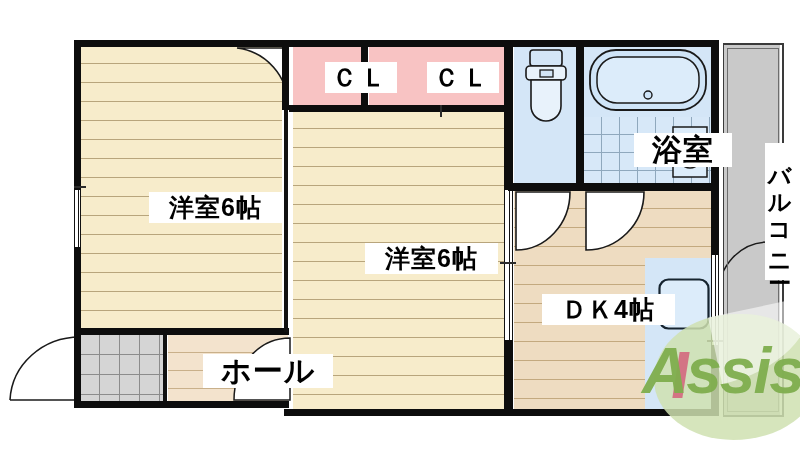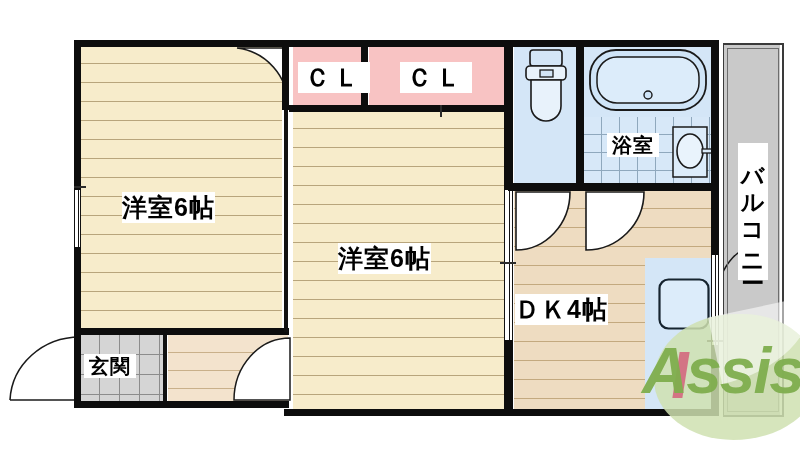--- a/index.html
+++ b/index.html
@@ -46,25 +46,25 @@
   
   .wall{background:#0d0d0d;}
   .thinwall{background:#111;}
   .wline{background:#2b2b2b;}
   .window-v{background:#ffffff;border-left:1px solid #111;border-right:1px solid #111;}
   .win-mid-v{position:absolute;top:0;bottom:0;left:50%;width:1px;background:#111;}
 
   
   .lbl{position:absolute;background:#fff;color:#000;
        font-weight:bold;line-height:1;white-space:nowrap;
-       display:flex;align-items:center;justify-content:center;}
-  .lbl-room{font-size:25px;padding:3px 0;letter-spacing:1px;}
+       display:flex;align-items:center;justify-content:center;margin-left:27px;}
+  .lbl-room{font-size:25px;padding:3px 20px;letter-spacing:1px;}
   .lbl-cl{font-size:25px;padding:3px 7px;letter-spacing:4px;}
   .lbl-wc{font-size:26px;padding:2px 4px;letter-spacing:2px;}
-  .lbl-sm{font-size:20px;padding:2px 5px;letter-spacing:1px;}
+  .lbl-sm{font-size:30px;padding:2px 18px;letter-spacing:1px;}
   .lbl-vert{font-size:23px;padding:6px 3px;writing-mode:vertical-rl;
             letter-spacing:4px;line-height:1.05;}
 
   
   .door{position:absolute;overflow:hidden;}
   .door svg{display:block;}
 
   
   #wm{position:absolute;left:636px;top:300px;width:200px;height:150px;
       pointer-events:none;}
@@ -237,22 +237,22 @@
 
   <div class="lbl lbl-room" style="left:122px;top:192px;">洋室6帖</div>
 
   <div class="lbl lbl-room" style="left:338px;top:243px;">洋室6帖</div>
 
   <div class="lbl lbl-room" style="left:515px;top:294px;">ＤＫ4帖</div>
 
 
   <div class="lbl lbl-sm" style="left:607px;top:133px;">浴室</div>
 
-  <div class="lbl lbl-sm" style="left:84px;top:354px;">玄関</div>
-
+
+  <div class="lbl lbl-sm" style="left:176px;top:354px;">ホール</div>
 
   <div class="lbl lbl-vert" style="left:738px;top:143px;">バルコニー</div>
 
   <div class="lbl lbl-cl" style="left:298px;top:62px;">ＣＬ</div>
 
   <div class="lbl lbl-cl" style="left:400px;top:62px;">ＣＬ</div>
 
   <div id="wm">
     <div class="leaf"></div>
     <div class="leaf2"></div>

